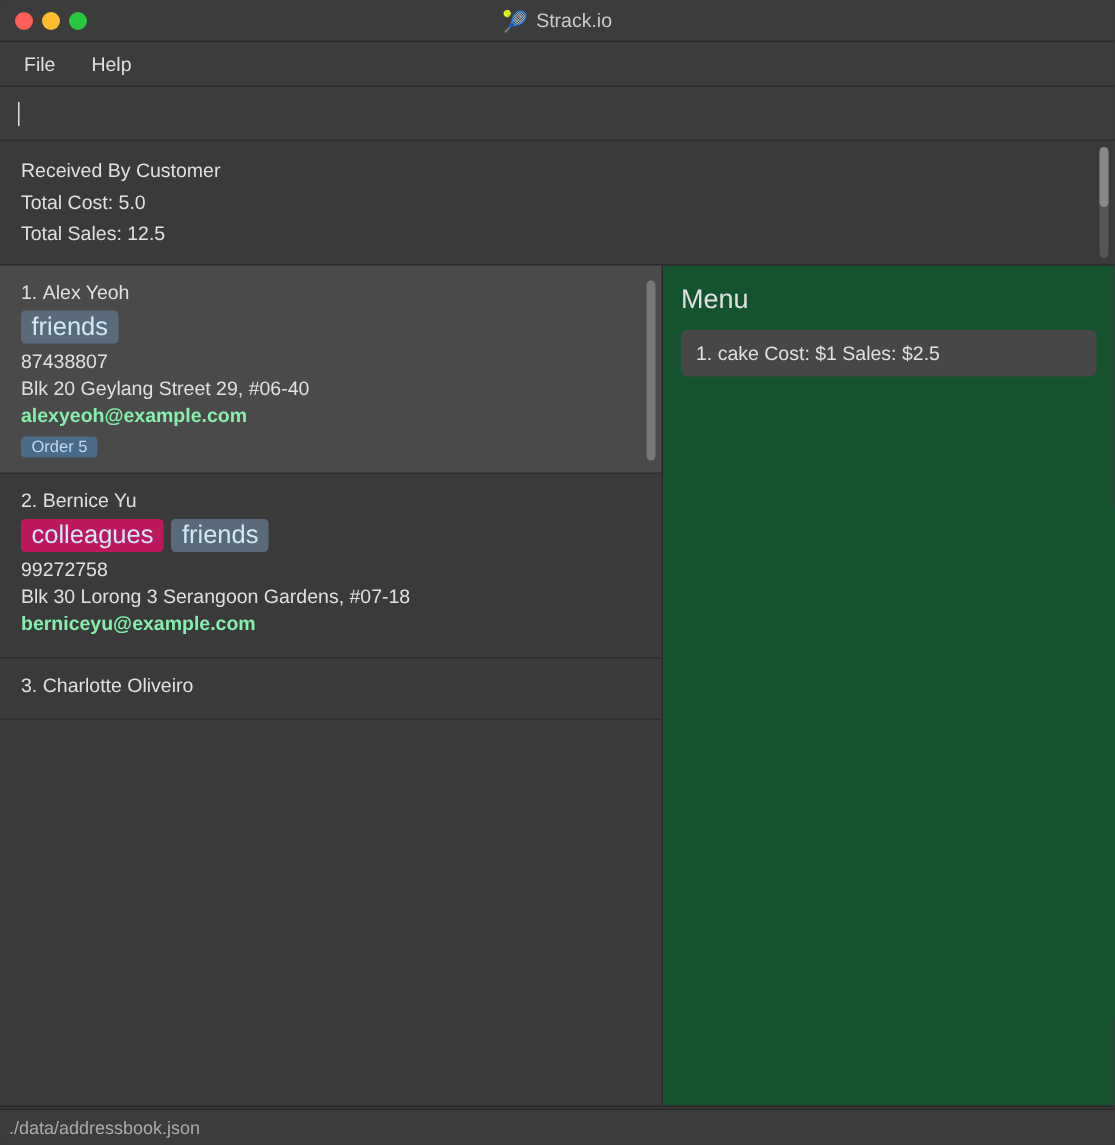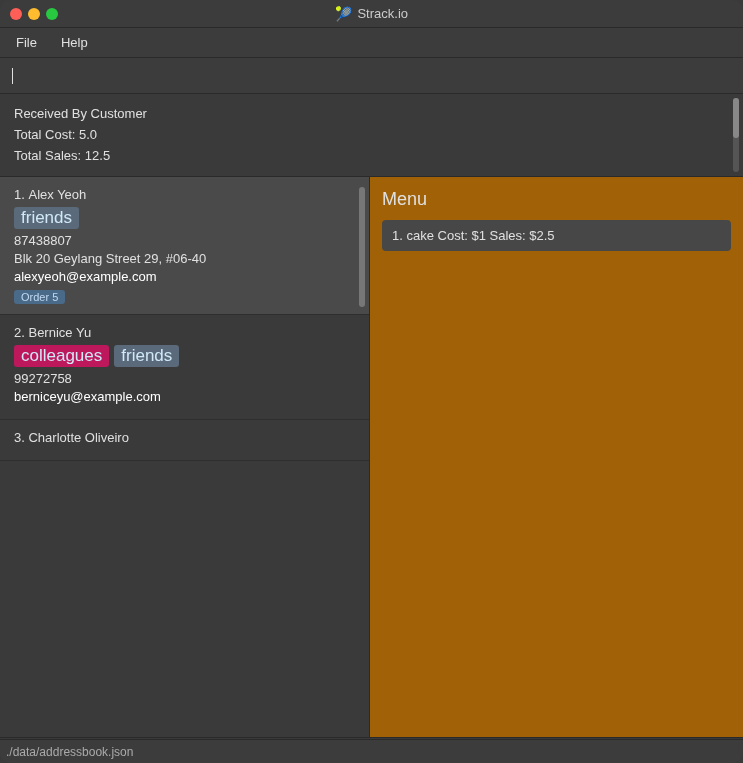--- a/index.html
+++ b/index.html
@@ -121,21 +121,21 @@
     }
 
     
     .main-content {
       display: flex;
       height: calc(763px - 28px - 30px - 36px - 85px - 24px);
     }
 
     
     .left-panel {
-      width: 370px;
+      width: 442px;
       background: #3a3a3a;
       border-right: 1px solid #2a2a2a;
       overflow-y: auto;
       position: relative;
     }
     .left-panel::-webkit-scrollbar { width: 6px; }
     .left-panel::-webkit-scrollbar-track { background: #3a3a3a; }
     .left-panel::-webkit-scrollbar-thumb { background: #666; border-radius: 3px; }
 
     
@@ -146,21 +146,21 @@
     }
     .contact-item.selected { background: #4a4a4a; }
     .contact-name {
       font-size: 13px;
       font-weight: 500;
       color: #e0e0e0;
       margin-bottom: 5px;
     }
     .contact-number { color: #e0e0e0; margin-bottom: 3px; }
     .contact-address { color: #e0e0e0; margin-bottom: 3px; }
-    .contact-email { color: #ffffff; margin-bottom: 5px; }
+    .contact-email { color: #86efac; margin-bottom: 5px; font-weight: bold; }
     .tags { display: flex; gap: 5px; flex-wrap: wrap; margin-bottom: 4px; }
     .tag {
       background: #5a6a7a;
       color: #d0e8f8;
       padding: 1px 7px;
       border-radius: 3px;
       font-size: 17px;
     }
     .tag.colleagues { background: #be185d; }
     .tag.friends { background: #5a6a7a; }
@@ -187,21 +187,21 @@
       top: 10px;
       width: 6px;
       height: 120px;
       background: #777;
       border-radius: 3px;
     }
 
     
     .right-panel {
       flex: 1;
-      background: #a16207;
+      background: #14532d;
       padding: 12px;
     }
     .right-panel-title {
       font-size: 18px;
       font-weight: 500;
       color: #e0e0e0;
       margin-bottom: 10px;
     }
     .menu-entry {
       background: #474747;
@@ -290,20 +290,21 @@
 
     <div class="contact-item">
       <div class="contact-name">
         <span>2.</span>&nbsp;<span>Bernice Yu</span>
       </div>
       <div class="tags">
         <span class="tag colleagues">colleagues</span>
         <span class="tag friends">friends</span>
       </div>
       <div class="contact-number">99272758</div>
+      <div class="contact-address">Blk 30 Lorong 3 Serangoon Gardens, #07-18</div>
       <div class="contact-email">berniceyu@example.com</div>
     </div>
 
     <div class="contact-item">
       <div class="contact-name">
         <span>3.</span>&nbsp;<span>Charlotte Oliveiro</span>
       </div>
     </div>
 
     <div class="scroll-indicator">

